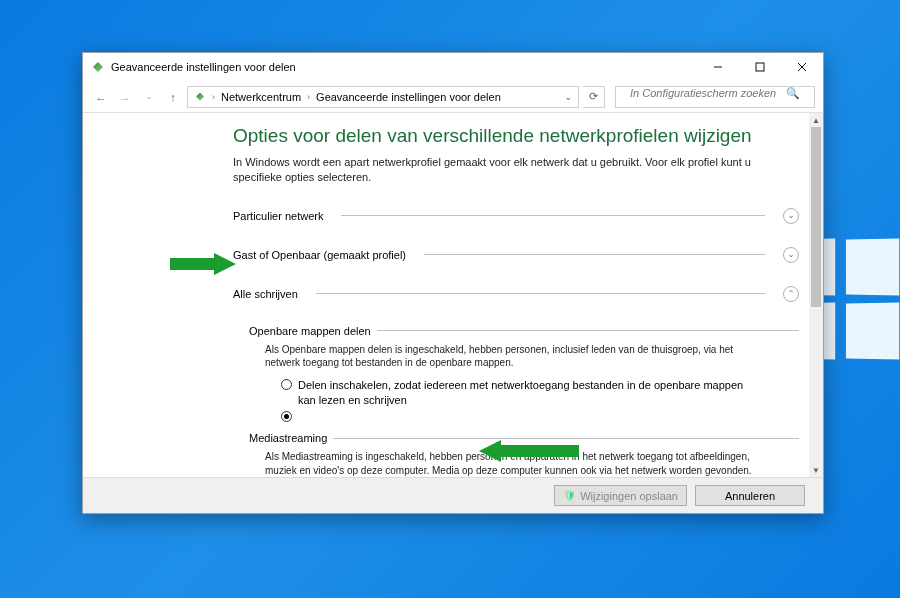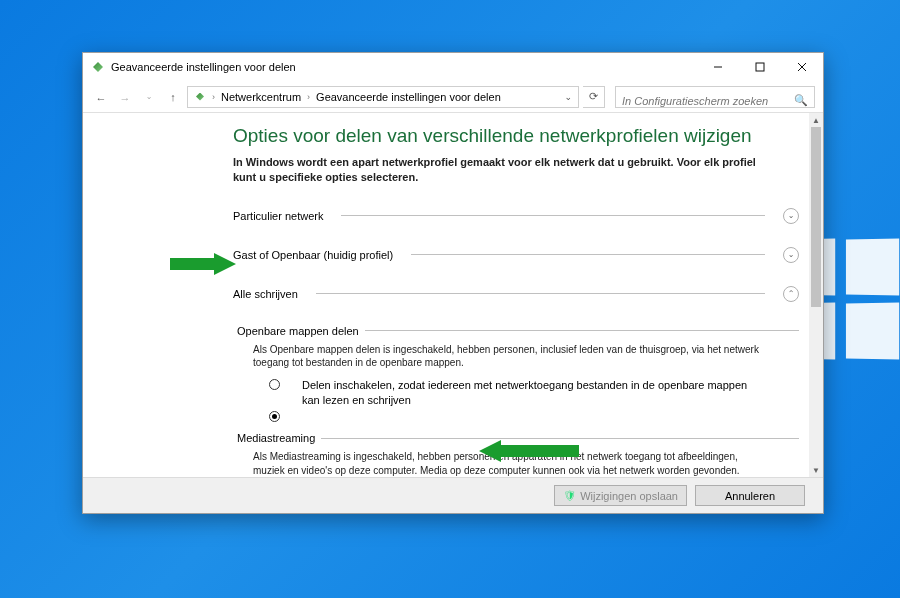--- a/index.html
+++ b/index.html
@@ -106,22 +106,22 @@
   .navrow .refresh {
     width: 22px; height: 22px;
     border: 1px solid #cfcfcf;
     border-left: none;
     display: flex; align-items: center; justify-content: center;
     color: #555;
   }
   .navrow .searchbox {
     width: 200px; height: 22px;
     border: 1px solid #cfcfcf;
-    display: flex; align-items: flex-end; justify-content: space-between;
-    padding: 0 6px;
+    display: flex; align-items: flex-start; justify-content: space-between;
+    padding: 0 14px;
     margin-left: 6px;
   }
   .navrow .searchbox input {
     border: none; outline: none;
     font-size: 11px; font-style: italic;
     color: #777;
     width: 170px;
     background: transparent;
   }
   .navrow .searchbox .mag { color: #555; font-size: 11px; }
@@ -155,21 +155,21 @@
     position: absolute; top: 0; left: 2px; right: 2px; height: 180px;
     background: #c2c2c2;
   }
 
   h1.main-heading {
     color: #1b6f3a;
     font-size: 19px;
     font-weight: 400;
     margin-bottom: 8px;
   }
-  .intro { font-size: 11px; color: #222; margin-bottom: 12px; line-height: 1.35; padding-right: 40px; font-weight: bold; }
+  .intro { font-size: 11px; color: #222; margin-bottom: 12px; line-height: 1.35; padding-right: 40px; }
 
   .section-header {
     display: flex;
     align-items: center;
     gap: 18px;
     margin: 23px 0;
     font-size: 11px;
     color: #000;
   }
   .section-header .line {
@@ -179,37 +179,37 @@
   }
   .section-header .chev {
     width: 16px; height: 16px;
     border: 1px solid #b0b0b0;
     border-radius: 50%;
     display: flex; align-items: center; justify-content: center;
     font-size: 8px; color: #666;
   }
 
   .subsection {
-    margin-left: 4px;
+    margin-left: 16px;
     margin-top: 6px;
     margin-bottom: 10px;
   }
   .subsection-header {
     display: flex; align-items: center; gap: 6px;
     font-size: 11px; color: #000;
     margin-bottom: 6px;
   }
   .subsection-header .line { flex: 1; height: 1px; background: #c0c0c0; }
   .sub-desc {
     font-size: 10px; color: #222; line-height: 1.35;
     margin-left: 16px; margin-bottom: 8px;
     padding-right: 40px;
   }
   .radio-row {
-    display: flex; align-items: flex-start; gap: 22px;
+    display: flex; align-items: flex-start; gap: 6px;
     margin-left: 32px; margin-bottom: 3px;
     font-size: 11px; line-height: 1.35;
     padding-right: 40px;
   }
   .radio {
     width: 11px; height: 11px; border: 1px solid #333; border-radius: 50%;
     flex-shrink: 0; margin-top: 1px;
     display: flex; align-items: center; justify-content: center;
   }
   .radio.checked::after {
@@ -325,21 +325,21 @@
       <h1 class="main-heading">Opties voor delen van verschillende netwerkprofielen wijzigen</h1>
       <p class="intro">In Windows wordt een apart netwerkprofiel gemaakt voor elk netwerk dat u gebruikt. Voor elk profiel kunt u specifieke opties selecteren.</p>
 
       <div class="section-header">
         <span>Particulier netwerk</span>
         <span class="line"></span>
         <span class="chev">⌄</span>
       </div>
 
       <div class="section-header">
-        <span>Gast of Openbaar (huidig profiel)</span>
+        <span>Gast of Openbaar (gemaakt profiel)</span>
         <span class="line"></span>
         <span class="chev">⌄</span>
       </div>
 
       <div class="section-header">
         <span>Alle schrijven</span>
         <span class="line"></span>
         <span class="chev">⌃</span>
       </div>
 

